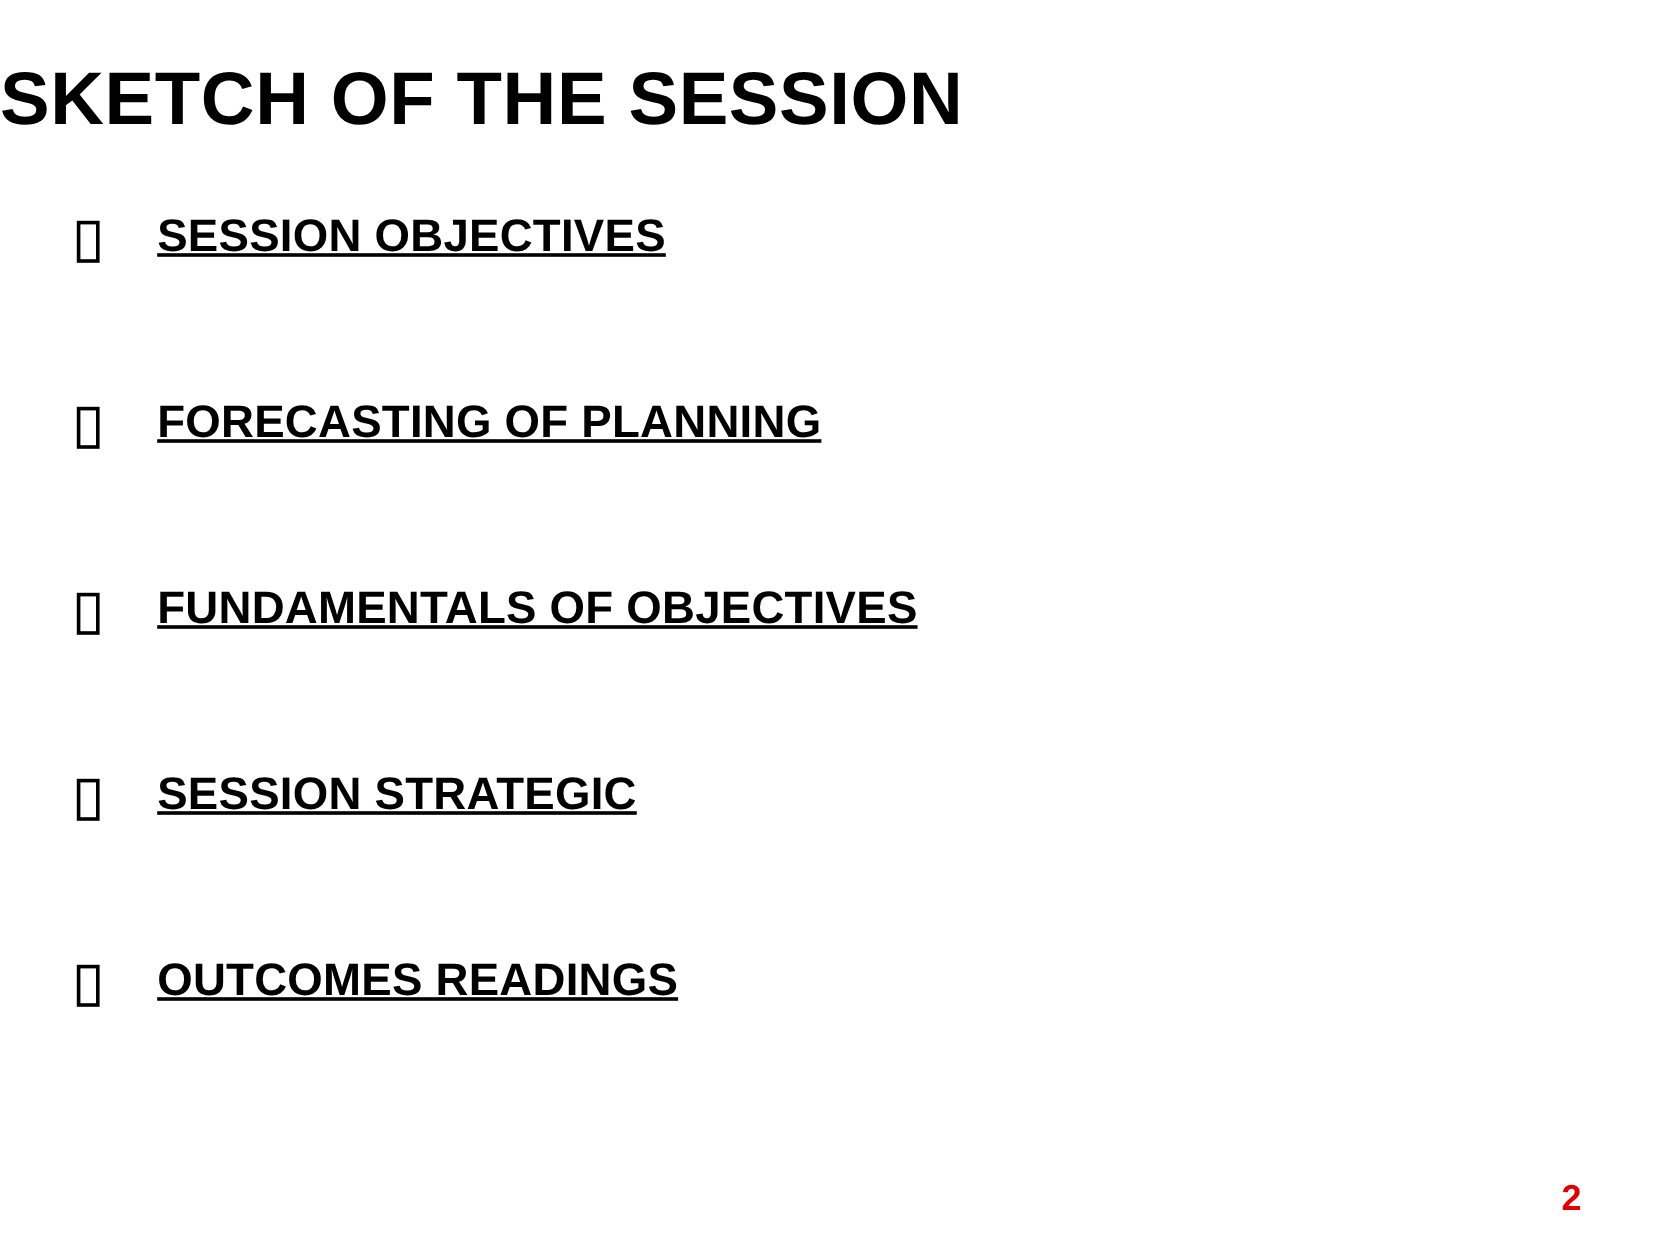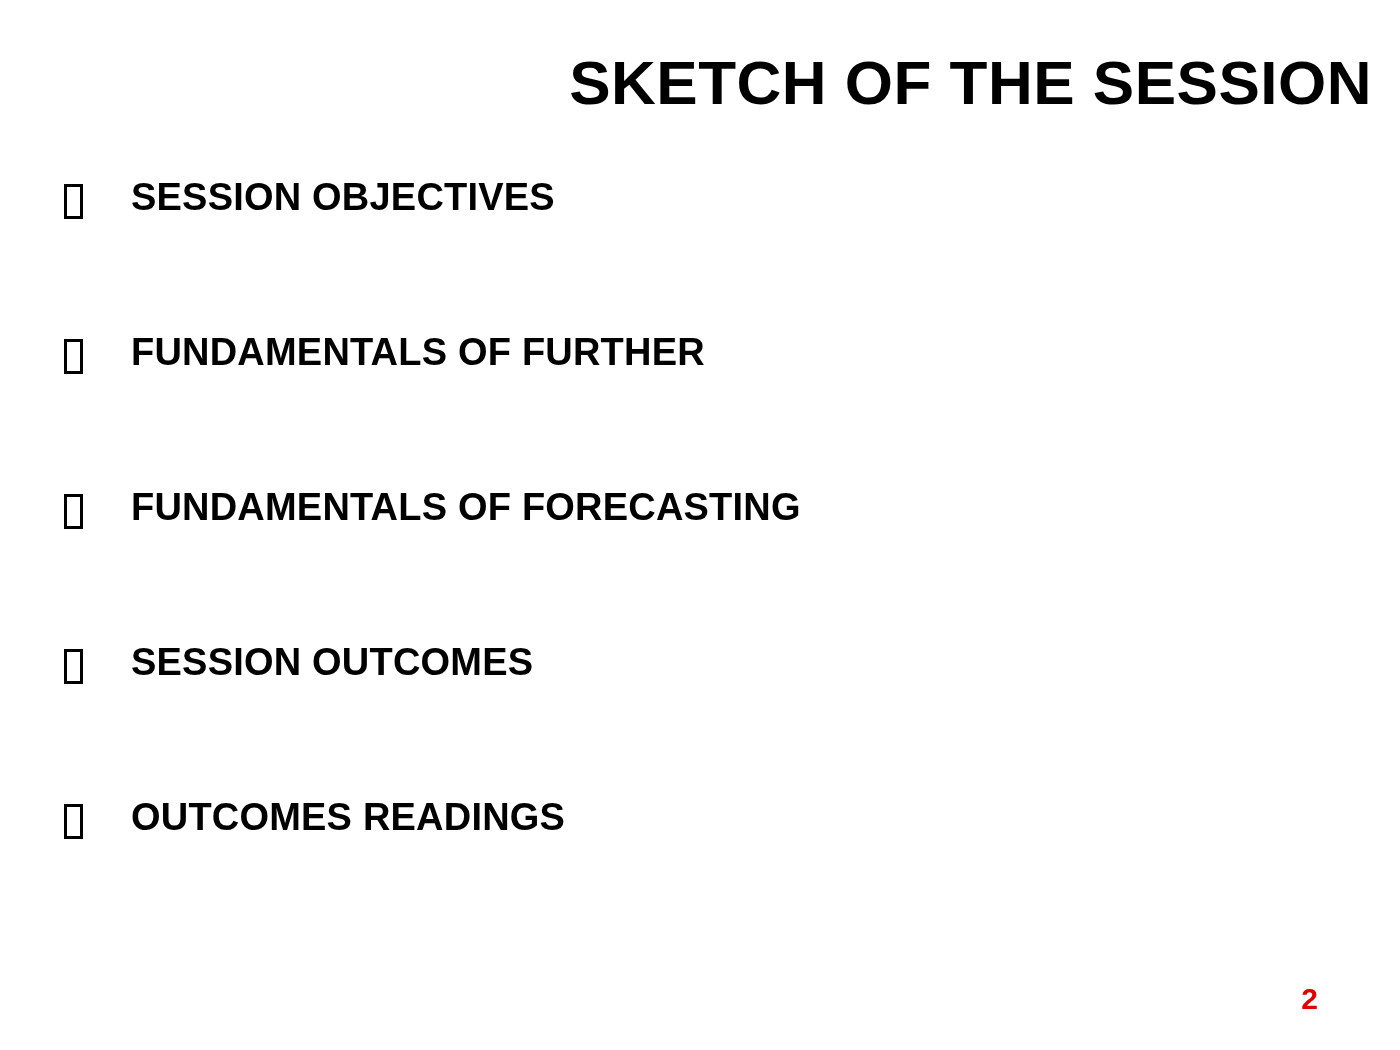--- a/index.html
+++ b/index.html
@@ -23,21 +23,21 @@
     background: #FFFFFF;
     box-sizing: border-box;
   }
 
   
   .slide-title {
     position: absolute;
     left: 0;
     top: 52px;
     width: 1372px;
-    text-align: right;
+    text-align: left;
     font-size: 62px;
     font-weight: bold;
     color: #000000;
     letter-spacing: 0.5px;
     line-height: 1.0;
     white-space: nowrap;
   }
 
   
   .bullet-list {
@@ -70,20 +70,21 @@
   .bullet-text {
     position: absolute;
     left: 131px;
     top: 8px;
     font-size: 38px;
     font-weight: bold;
     color: #000000;
     line-height: 1.0;
     white-space: nowrap;
     letter-spacing: 0.2px;
+    text-decoration: underline;
   }
 
   
   .page-number {
     position: absolute;
     right: 82px;
     bottom: 36px;
     font-size: 30px;
     font-weight: bold;
     color: #E00000;
@@ -99,32 +100,32 @@
 
   <div class="bullet-list">
 
     <div class="bullet-row">
       <span class="bullet-marker"></span>
       <span class="bullet-text">SESSION OBJECTIVES</span>
     </div>
 
     <div class="bullet-row">
       <span class="bullet-marker"></span>
-      <span class="bullet-text">FUNDAMENTALS OF FURTHER</span>
+      <span class="bullet-text">FORECASTING OF PLANNING</span>
     </div>
 
     <div class="bullet-row">
       <span class="bullet-marker"></span>
-      <span class="bullet-text">FUNDAMENTALS OF FORECASTING</span>
+      <span class="bullet-text">FUNDAMENTALS OF OBJECTIVES</span>
     </div>
 
 
     <div class="bullet-row">
       <span class="bullet-marker"></span>
-      <span class="bullet-text">SESSION OUTCOMES</span>
+      <span class="bullet-text">SESSION STRATEGIC</span>
     </div>
 
     <div class="bullet-row">
       <span class="bullet-marker"></span>
       <span class="bullet-text">OUTCOMES READINGS</span>
     </div>
 
   </div>
 
   <div class="page-number">2</div>

